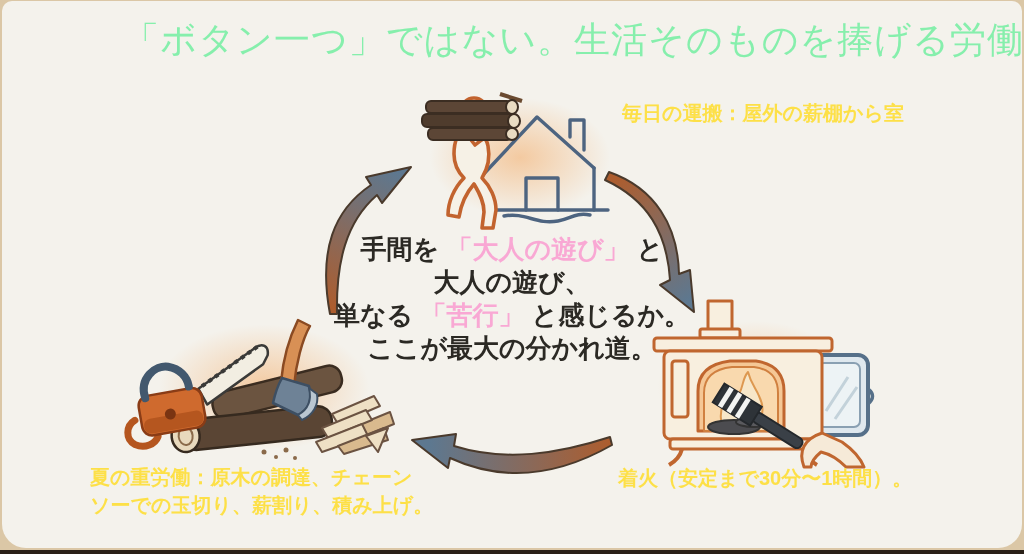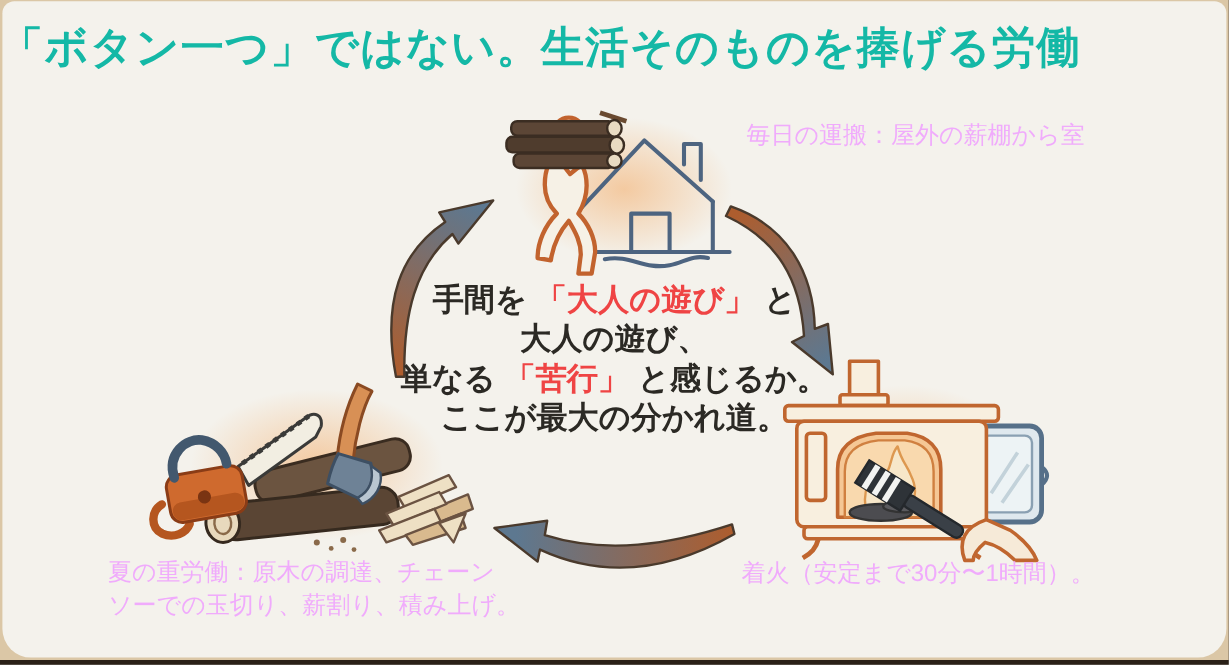--- a/index.html
+++ b/index.html
@@ -7,32 +7,32 @@
     width:1024px;height:554px;position:relative;overflow:hidden;
     background:#2a2017;
     font-family:"Liberation Sans","DejaVu Sans",sans-serif;
   }
   .frame{position:absolute;left:0;top:0;right:0;bottom:4px;background:#dbc7a6;}
   .card{
     position:absolute;left:2px;top:1px;right:2px;bottom:6px;
     background:#f4f2ec;border-radius:10px 10px 24px 24px;
   }
   .title{
-    position:absolute;left:0;top:16px;width:100%;text-align:left;
-    font-size:36px;font-weight:700;color:#14b8a6;letter-spacing:1px;
+    position:absolute;left:0;top:16px;width:100%;text-align:right;
+    font-size:36px;font-weight:400;color:#86efac;letter-spacing:1px;
   }
   .caption{
-    position:absolute;font-size:20px;font-weight:400;color:#f0abfc;line-height:1.42;
+    position:absolute;font-size:20px;font-weight:700;color:#fde047;line-height:1.42;
   }
   .caption div{white-space:nowrap;}
   .center-text{
     position:absolute;left:262px;top:233px;width:500px;text-align:center;
     font-size:26px;font-weight:800;color:#2b2924;line-height:33px;
   }
-  .hl{color:#ef4444;}
+  .hl{color:#f9a8d4;}
   .glow{position:absolute;border-radius:50%;
     background:radial-gradient(closest-side,rgba(243,169,99,0.55),rgba(243,169,99,0) 72%);}
   .glow-top{left:395px;top:75px;width:250px;height:165px;}
   .glow-right{left:620px;top:295px;width:270px;height:185px;}
   .glow-left{left:118px;top:300px;width:292px;height:175px;}
   svg{position:absolute;overflow:visible;}
   .arrows{left:0;top:0;}
 </style>
 </head>
 <body>

